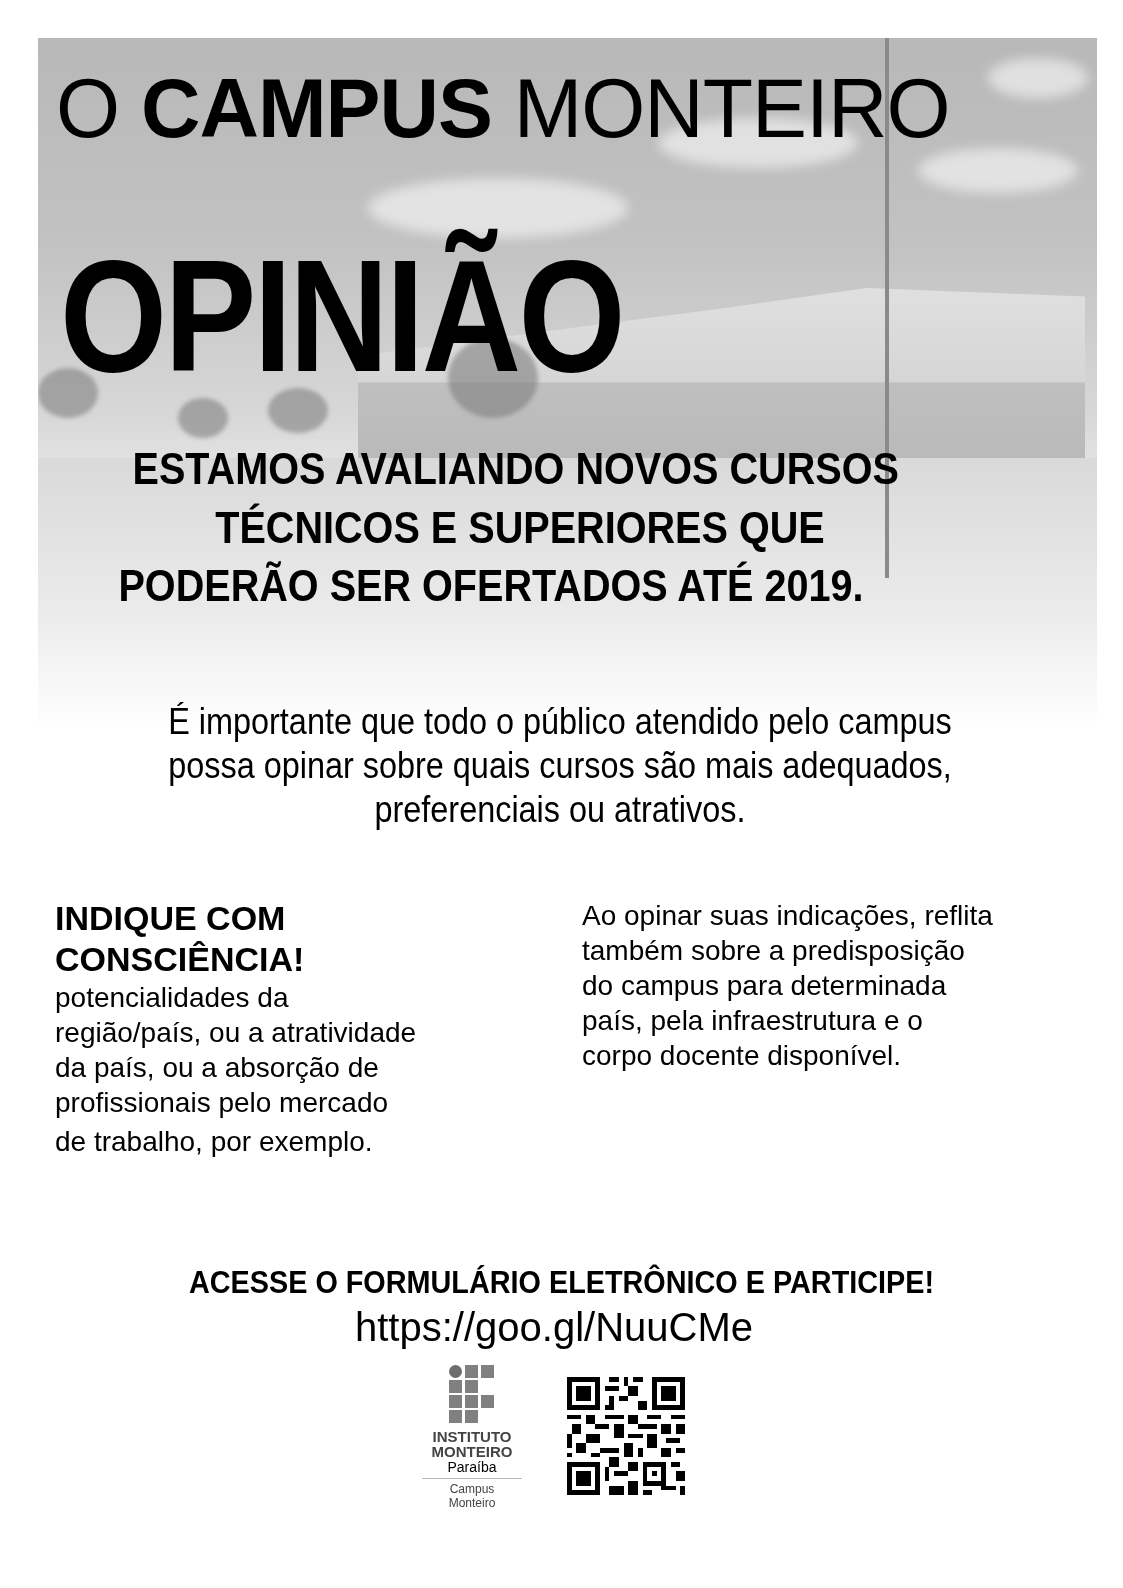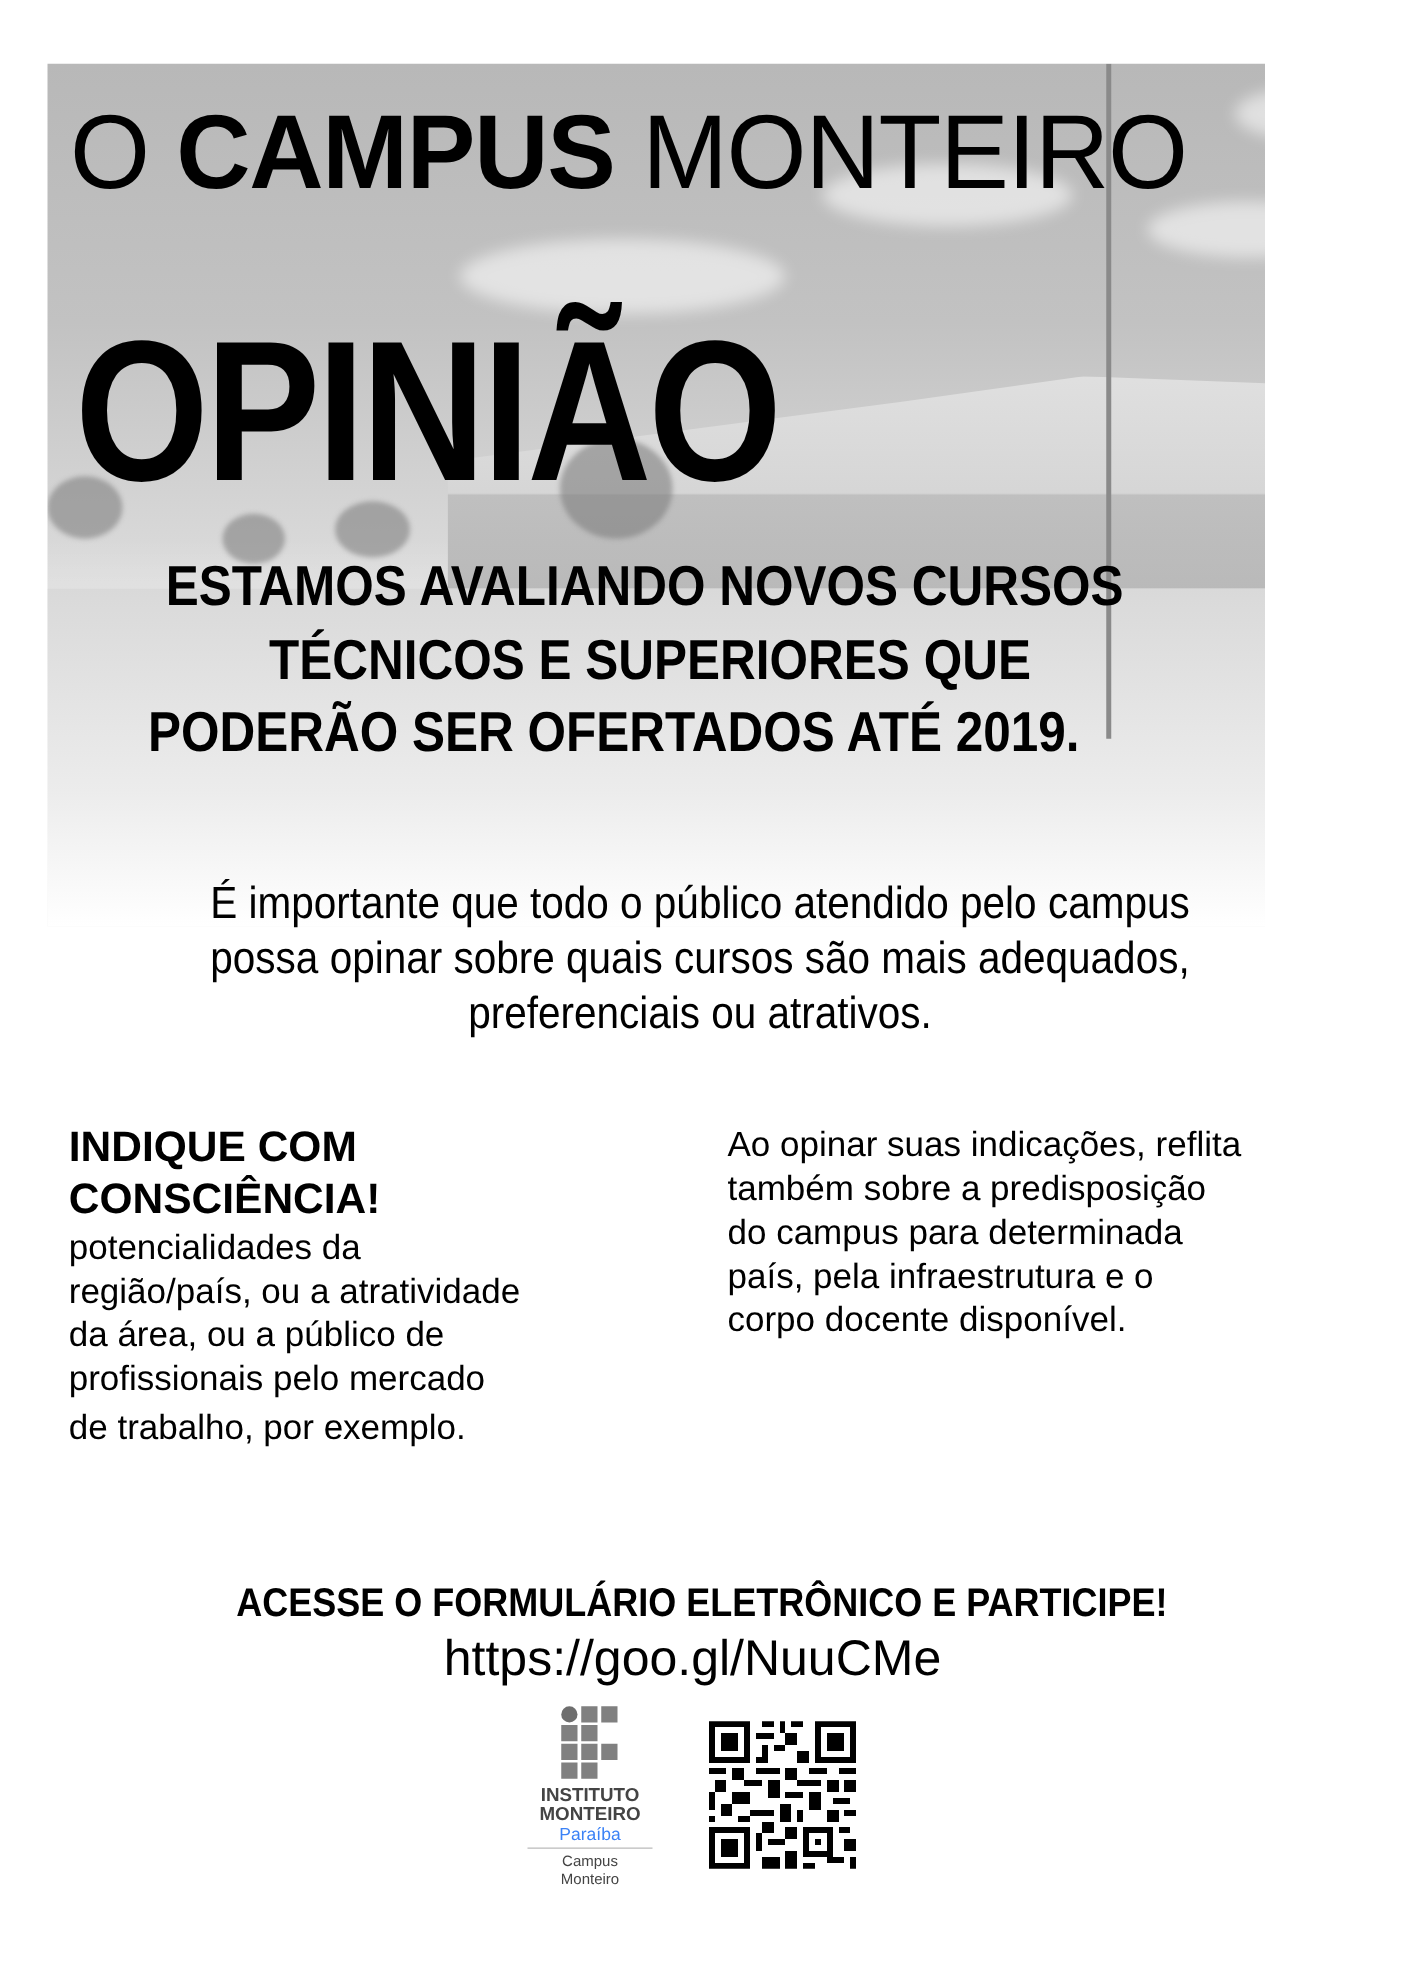--- a/index.html
+++ b/index.html
@@ -1,19 +1,19 @@
 <!DOCTYPE html>
 <html><head>
   <meta charset="utf-8">
   <style>
     html, body { margin: 0; padding: 0; background: #ffffff; }
     body { width: 1123px; height: 1588px; position: relative; overflow: hidden; font-family: "Liberation Sans", sans-serif; color: #000; }
 
     .photo {
-      position: absolute; left: 38px; top: 51px; width: 974px; height: 690px;
+      position: absolute; left: 38px; top: 38px; width: 1059px; height: 690px;
       background:
         linear-gradient(to bottom, rgba(255,255,255,0) 0%, rgba(255,255,255,0) 55%, rgba(255,255,255,0.55) 80%, #ffffff 100%),
         linear-gradient(to bottom, #b8b8b8 0%, #c2c2c2 30%, #cfcfcf 45%, #dcdcdc 60%, #e4e4e4 75%, #eeeeee 100%);
       overflow: hidden;
       text-align: center;
     }
     
     .cloud { position: absolute; background: rgba(255,255,255,0.55); border-radius: 50%; filter: blur(6px); }
     .building {
       position: absolute; left: 320px; top: 250px; width: 727px; height: 170px;
@@ -52,21 +52,21 @@
     .col p { margin: 0; font-size: 28px; line-height: 35px; font-weight: 400; }
 
     .cta { position: absolute; left: 0; top: 1264px; width: 1123px; text-align: center; font-weight: 700; font-size: 32px; transform: scaleX(0.9); transform-origin: center; white-space: nowrap; }
     .url { position: absolute; left: 0; top: 1305px; width: 1108px; text-align: center; font-size: 40px; white-space: nowrap; }
 
     .logo { position: absolute; left: 420px; top: 1365px; width: 104px; text-align: center; }
     .logo-grid { position: relative; width: 46px; height: 58px; margin: 0 auto; }
     .logo-grid span { position: absolute; width: 13px; height: 13px; background: #808080; }
     .logo-grid .dot { border-radius: 50%; background: #6e6e6e; }
     .logo .name { font-weight: 700; font-size: 15px; line-height: 15px; color: #444; margin-top: 6px; }
-    .logo .state { font-size: 14px; line-height: 16px; color: #3b82f6; }
+    .logo .state { font-size: 14px; line-height: 16px; color: #000000; }
     .logo hr { border: 0; border-top: 1px solid #bbb; margin: 3px 2px 3px 2px; }
     .logo .campus { font-size: 12px; line-height: 14px; color: #444; }
 
     .qr { position: absolute; left: 567px; top: 1377px; width: 118px; height: 118px; }
   </style>
 </head>
 <body>
 
 <div class="photo">
   <div class="cloud" style="left:330px;top:140px;width:260px;height:60px;"></div>
@@ -104,21 +104,21 @@
 </div>
 
 <div class="col left">
   <h2>
     <div>INDIQUE COM</div>
     <div>CONSCIÊNCIA!</div>
   </h2>
   <p>
     <span style="display:block">potencialidades da</span>
     <span style="display:block">região/país, ou a atratividade</span>
-    <span style="display:block">da área, ou a público de</span>
+    <span style="display:block">da país, ou a absorção de</span>
     <span style="display:block">profissionais pelo mercado</span>
     <span style="display:block;margin-top:4px">de trabalho, por exemplo.</span>
   </p>
 </div>
 
 <div class="col right">
   <p>
     <span style="display:block">Ao opinar suas indicações, reflita</span>
     <span style="display:block">também sobre a predisposição</span>
     <span style="display:block">do campus para determinada</span>

